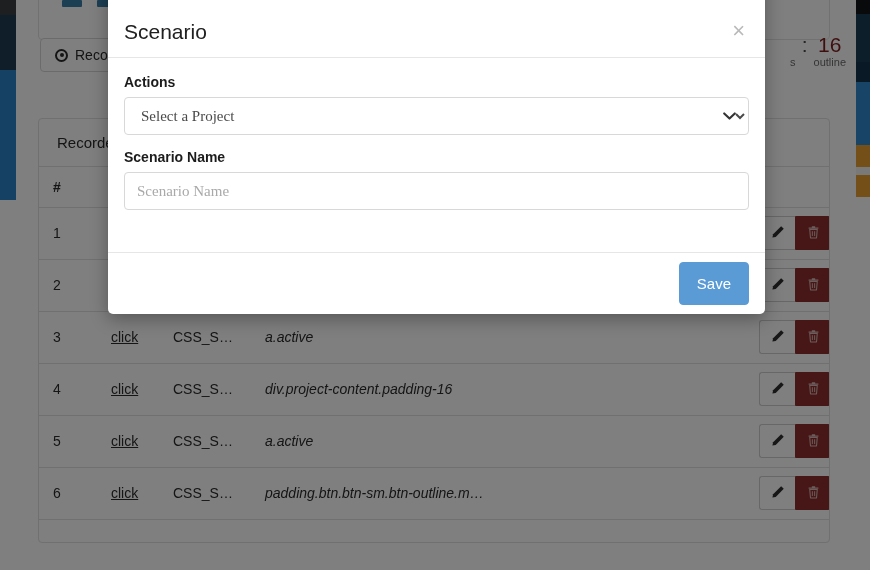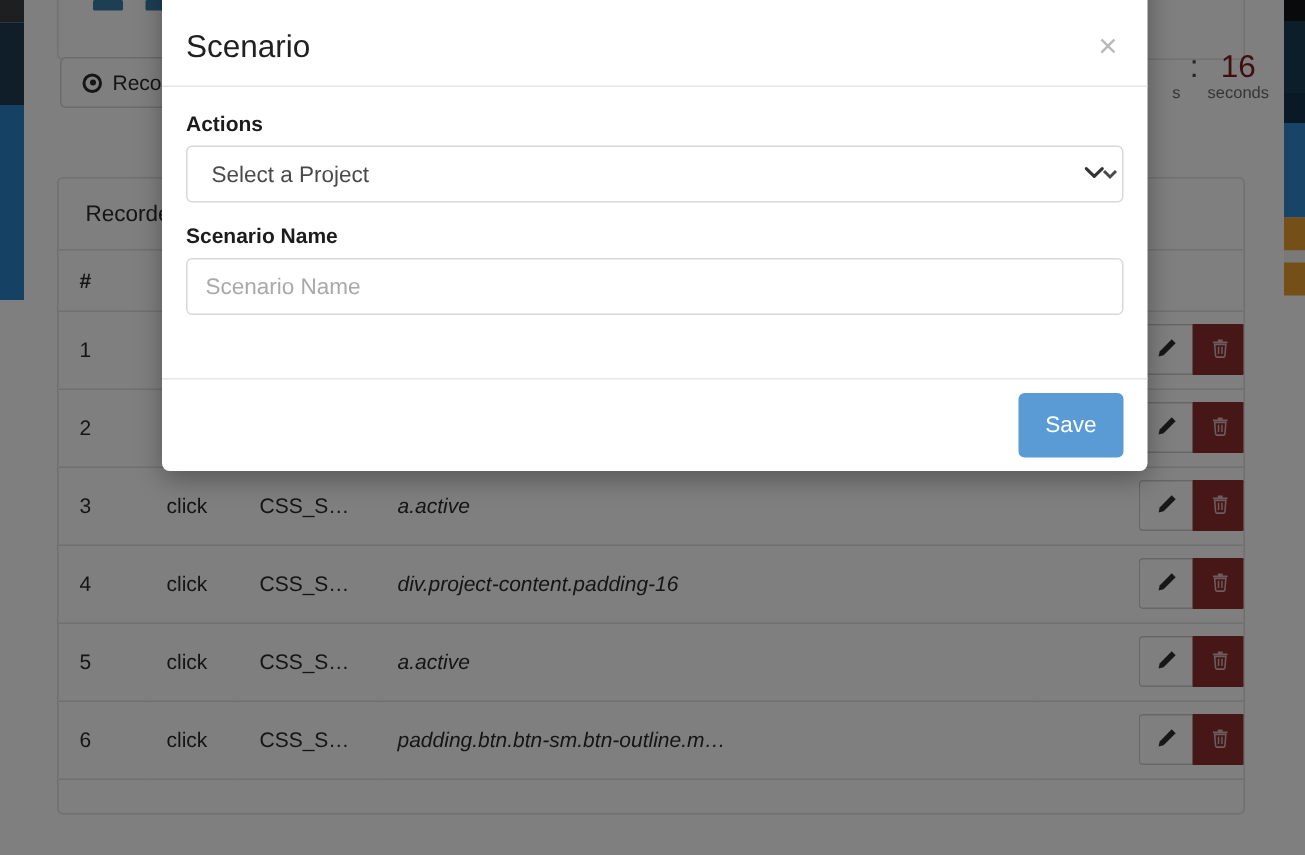--- a/index.html
+++ b/index.html
@@ -88,21 +88,21 @@
   }
   .rec-table { width: 100%; border-collapse: collapse; table-layout: fixed; }
   .rec-table th, .rec-table td {
     text-align: left; font-size: 14px; color: #2b2b2b;
     padding: 0 0 0 14px; height: 52px; vertical-align: middle;
     border-bottom: 1px solid #e0e0e0;
     overflow: hidden; white-space: nowrap;
   }
   .rec-table th { font-weight: bold; height: 40px; }
   .col-idx  { width: 58px; }
-  .col-act  { width: 62px; }
+  .col-act  { width: 62px; text-decoration: underline; }
   .col-typ  { width: 92px; }
   .col-tgt  { width: 440px; font-style: italic; }
   .col-ops  { width: 140px; }
   .ops-cell { padding-right: 14px; }
   .ops-wrap { display: flex; justify-content: flex-end; }
   .btn-edit {
     width: 36px; height: 34px; background: #ffffff;
     border: 1px solid #cfcfcf; border-right: none;
     border-radius: 3px 0 0 3px;
     display: flex; align-items: center; justify-content: center;
@@ -142,21 +142,21 @@
   .form-label {
     font-size: 14px; font-weight: bold; color: #1c1c1c;
     margin: 0 0 7px 0;
   }
   .form-group { margin-bottom: 14px; }
   .form-control {
     width: 100%; height: 38px;
     border: 1px solid #d8d8d8; border-radius: 4px;
     background: #ffffff; padding: 4px 12px;
     font-size: 15px; color: #4a4a4a;
-    font-family: Liberation Sans, sans-serif;
+    font-family: Liberation Serif, serif;
     outline: none;
   }
   .form-control::placeholder { color: #a9a9a9; }
   .select-wrap { position: relative; }
   .select-wrap .chev {
     position: absolute; right: 13px; top: 50%; transform: translateY(-50%);
     pointer-events: none; color: #333;
   }
   .modal-foot {
     height: 62px; border-top: 1px solid #e6e6e6;
@@ -200,21 +200,21 @@
   </div>
 
   <div class="timer">
     <div class="timer-col">
       <span class="tnum">&nbsp;</span>
       <span class="tlbl">s</span>
     </div>
     <span class="tsep">:</span>
     <div class="timer-col">
       <span class="tnum">16</span>
-      <span class="tlbl">seconds</span>
+      <span class="tlbl">outline</span>
     </div>
   </div>
 
   <div class="table-card">
     <div class="table-title">Recorded Actions</div>
     <table class="rec-table">
       <thead>
         <tr>
           <th class="col-idx">#</th>
           <th class="col-act">Action</th>

